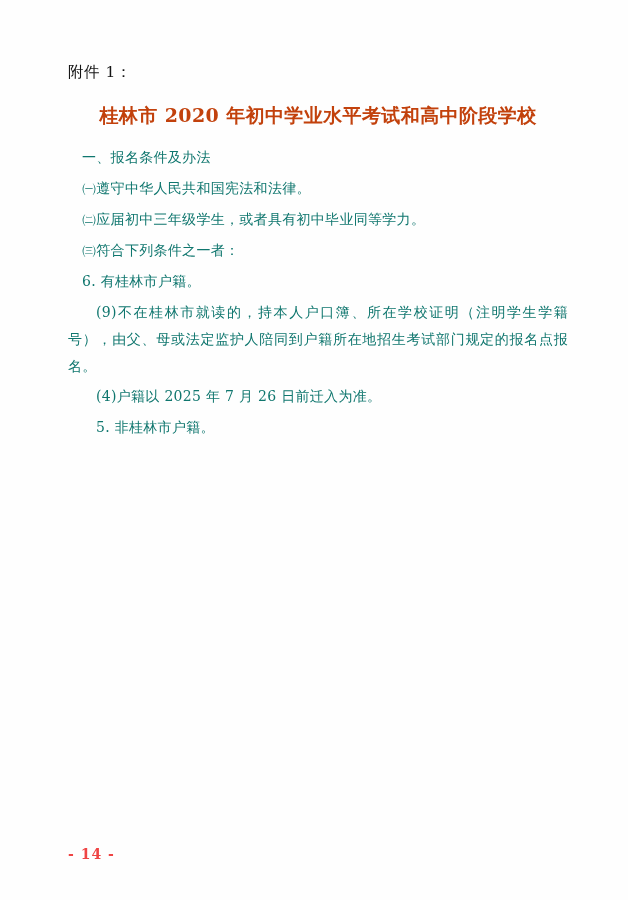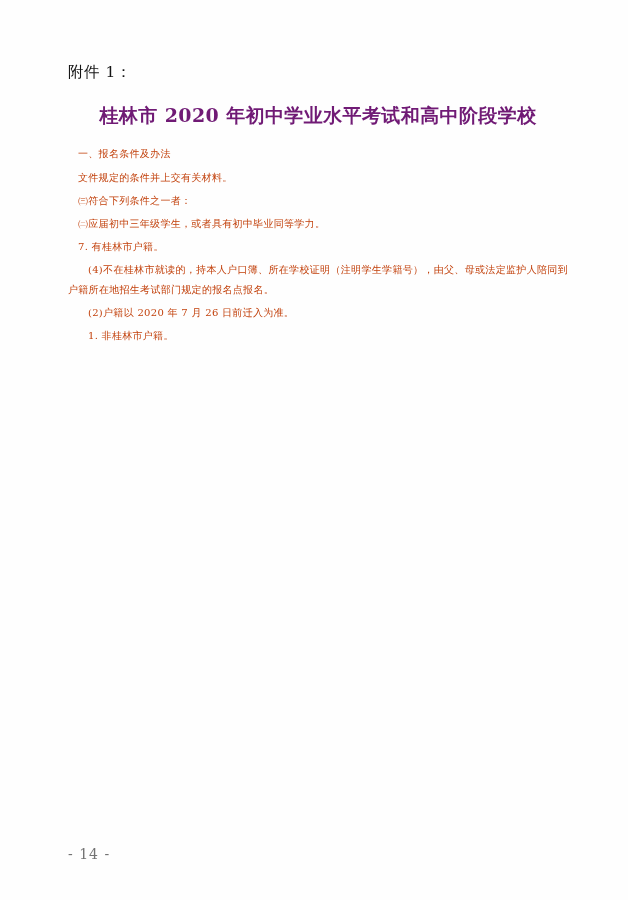--- a/index.html
+++ b/index.html
@@ -35,71 +35,72 @@
     color: #141414;
   }
   .doc-title {
     text-align: center;
     font-weight: bold;
     font-size: 19px;
     line-height: 1.55;
     letter-spacing: 0.4px;
     margin: 0 auto 14px auto;
     width: 460px;
-    color: #701a75;
+    color: #c2410c;
   }
   .doc-title .line {
     display: block;
   }
   .body-text p {
     margin: 0 0 4px 0;
-    font-size: 10px;
+    font-size: 14px;
     line-height: 1.92;
     letter-spacing: 0.3px;
     text-align: justify;
-    color: #c2410c;
+    color: #0f766e;
   }
   .indent-2 {
     text-indent: 2em;
   }
   .indent-1 {
     text-indent: 1em;
   }
   .section-head {
     text-indent: 1em;
     letter-spacing: 1.6px;
   }
   .page-number {
     position: absolute;
     left: 68px;
     bottom: 38px;
     font-size: 14px;
     letter-spacing: 1px;
-    color: #737373;
+    color: #ef4444;
+    font-weight: bold;
   }
 </style>
 </head>
 <body>
 
 <div class="page">
   <div class="content">
 
     <div class="attachment-label">附件 1：</div>
 
     <div class="doc-title">
       <span class="line">桂林市 2020 年初中学业水平考试和高中阶段学校</span>
     </div>
 
     <div class="body-text">
       <p class="section-head">一、报名条件及办法</p>
-      <p class="indent-1">文件规定的条件并上交有关材料。</p>
+      <p class="indent-1">㈠遵守中华人民共和国宪法和法律。</p>
+      <p class="indent-1">㈡应届初中三年级学生，或者具有初中毕业同等学力。</p>
       <p class="indent-1">㈢符合下列条件之一者：</p>
-      <p class="indent-1">㈡应届初中三年级学生，或者具有初中毕业同等学力。</p>
-      <p class="indent-1">7. 有桂林市户籍。</p>
-      <p class="indent-2">(4)不在桂林市就读的，持本人户口簿、所在学校证明（注明学生学籍号），由父、母或法定监护人陪同到户籍所在地招生考试部门规定的报名点报名。</p>
-      <p class="indent-2">(2)户籍以 2020 年 7 月 26 日前迁入为准。</p>
-      <p class="indent-2">1. 非桂林市户籍。</p>
+      <p class="indent-1">6. 有桂林市户籍。</p>
+      <p class="indent-2">(9)不在桂林市就读的，持本人户口簿、所在学校证明（注明学生学籍号），由父、母或法定监护人陪同到户籍所在地招生考试部门规定的报名点报名。</p>
+      <p class="indent-2">(4)户籍以 2025 年 7 月 26 日前迁入为准。</p>
+      <p class="indent-2">5. 非桂林市户籍。</p>
     </div>
 
   </div>
 
   <div class="page-number">- 14 -</div>
 </div>
 
 </body></html>

